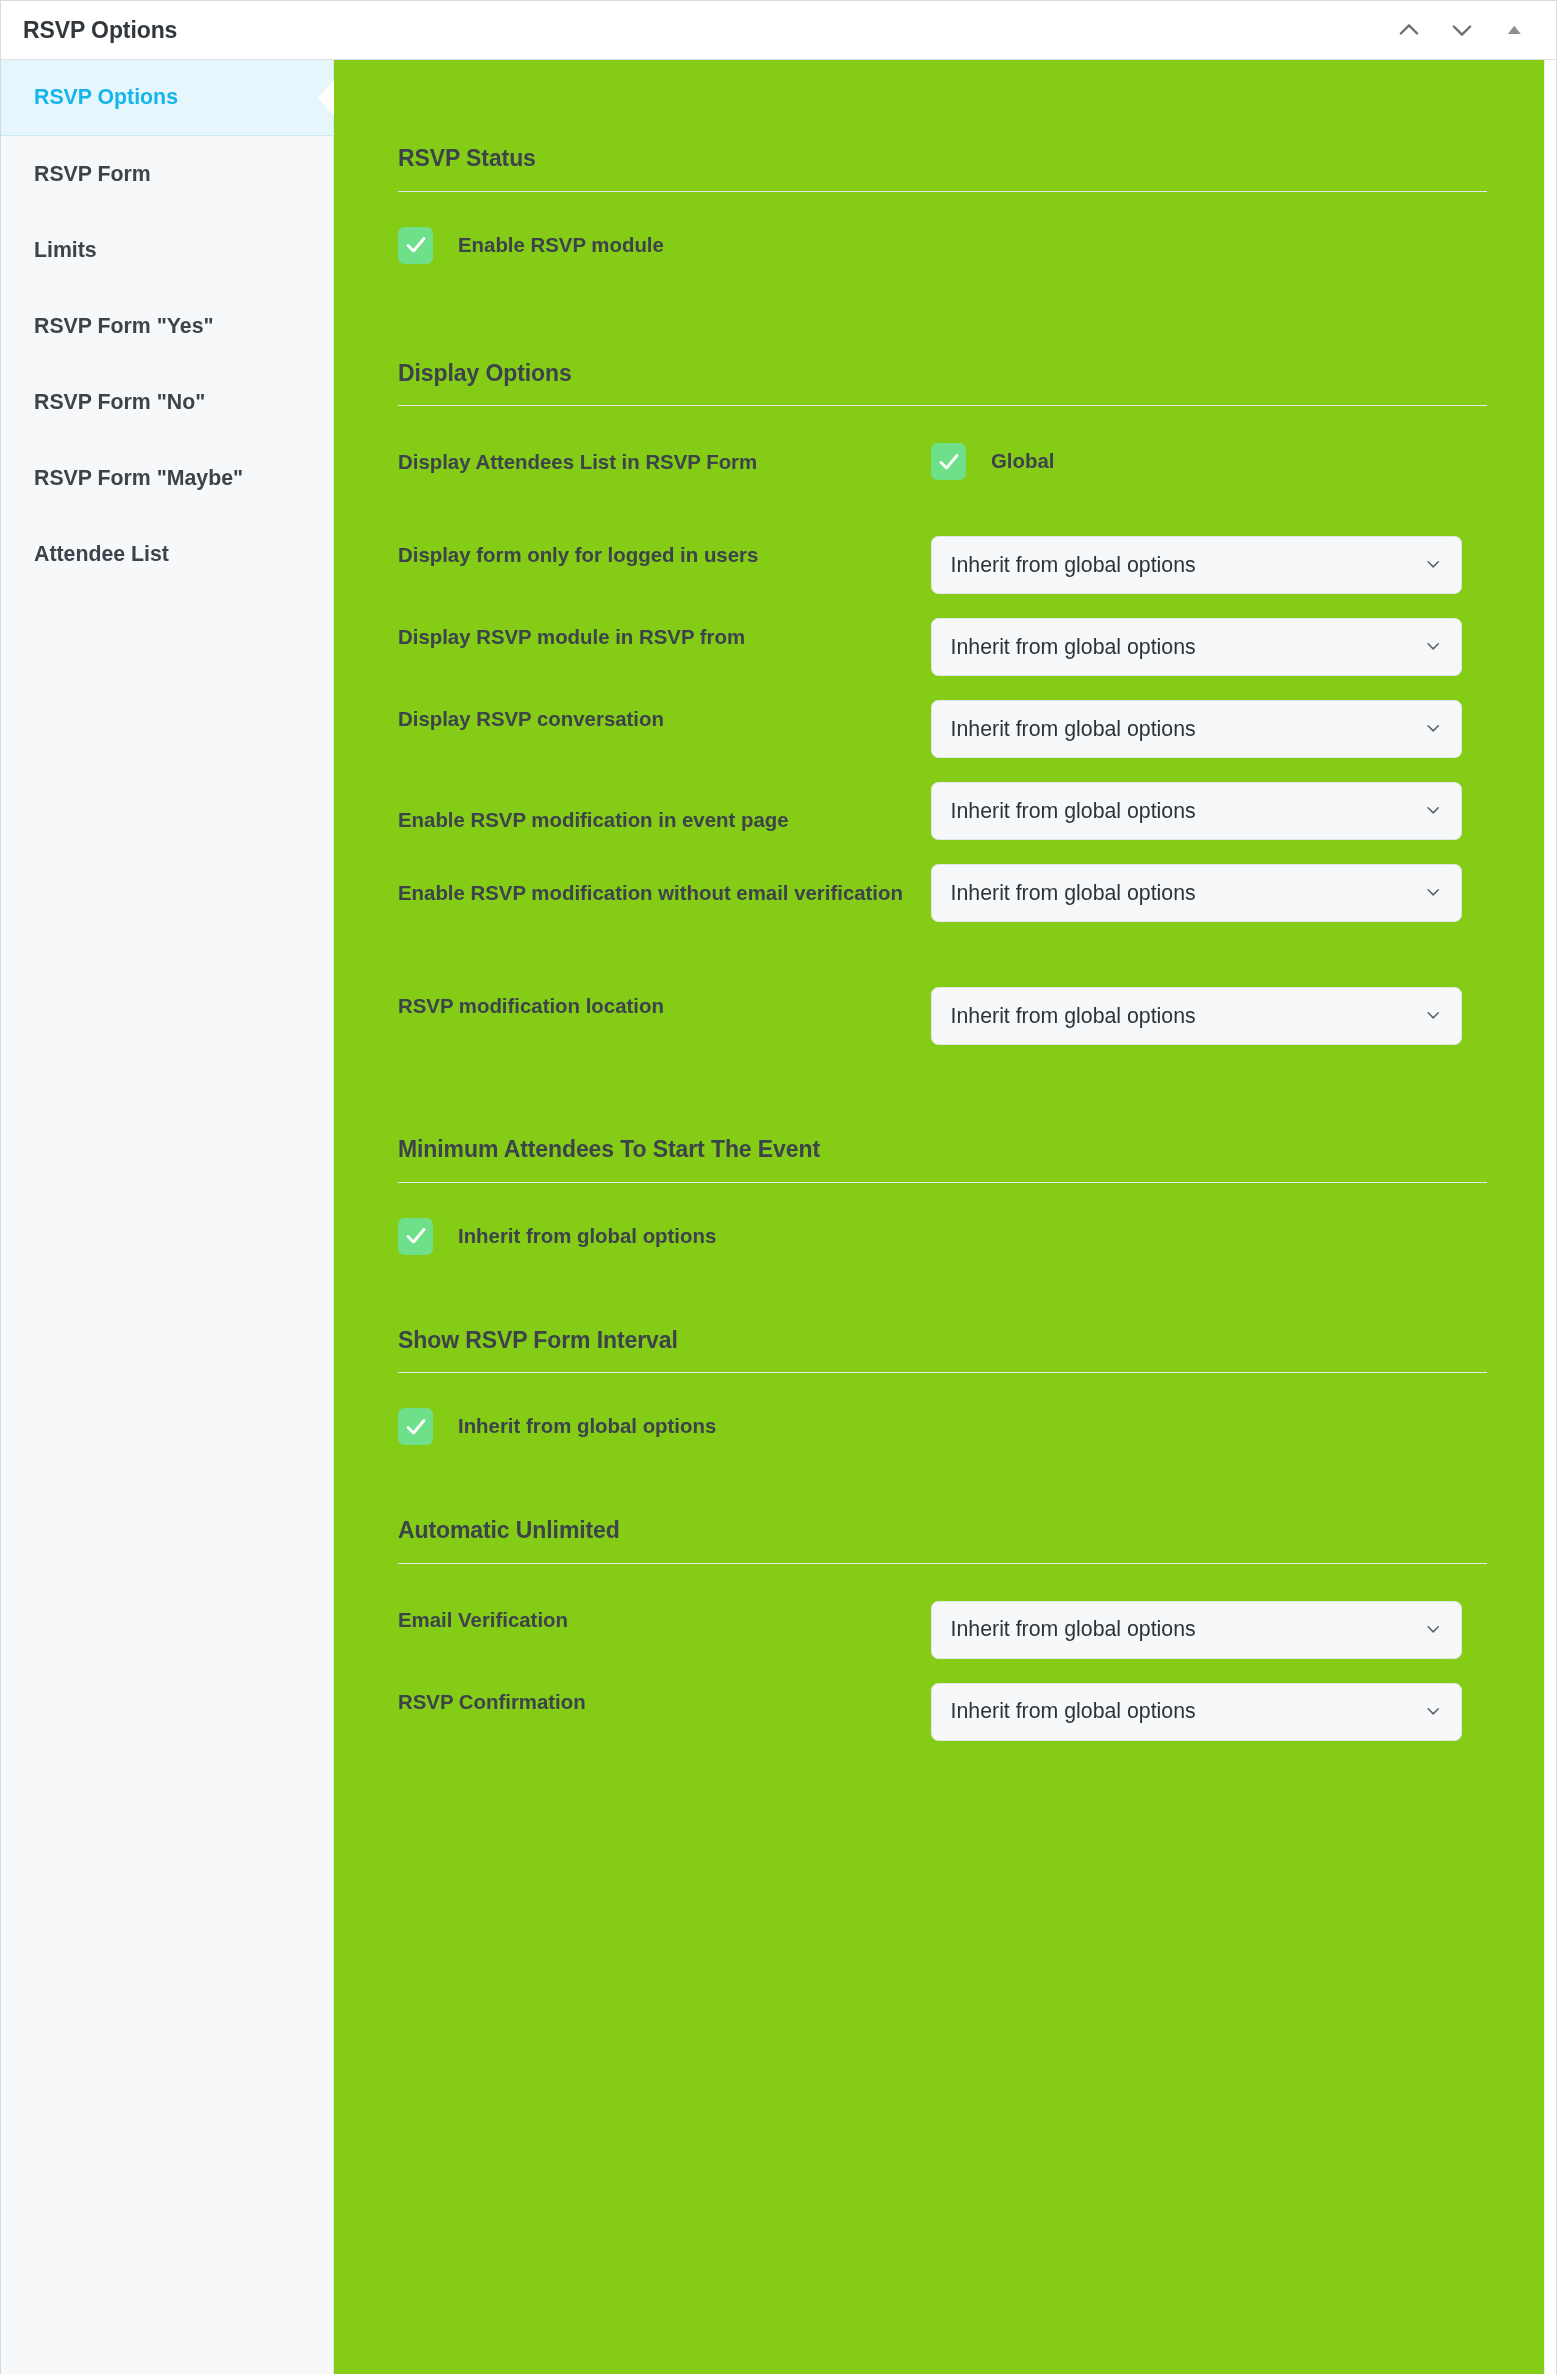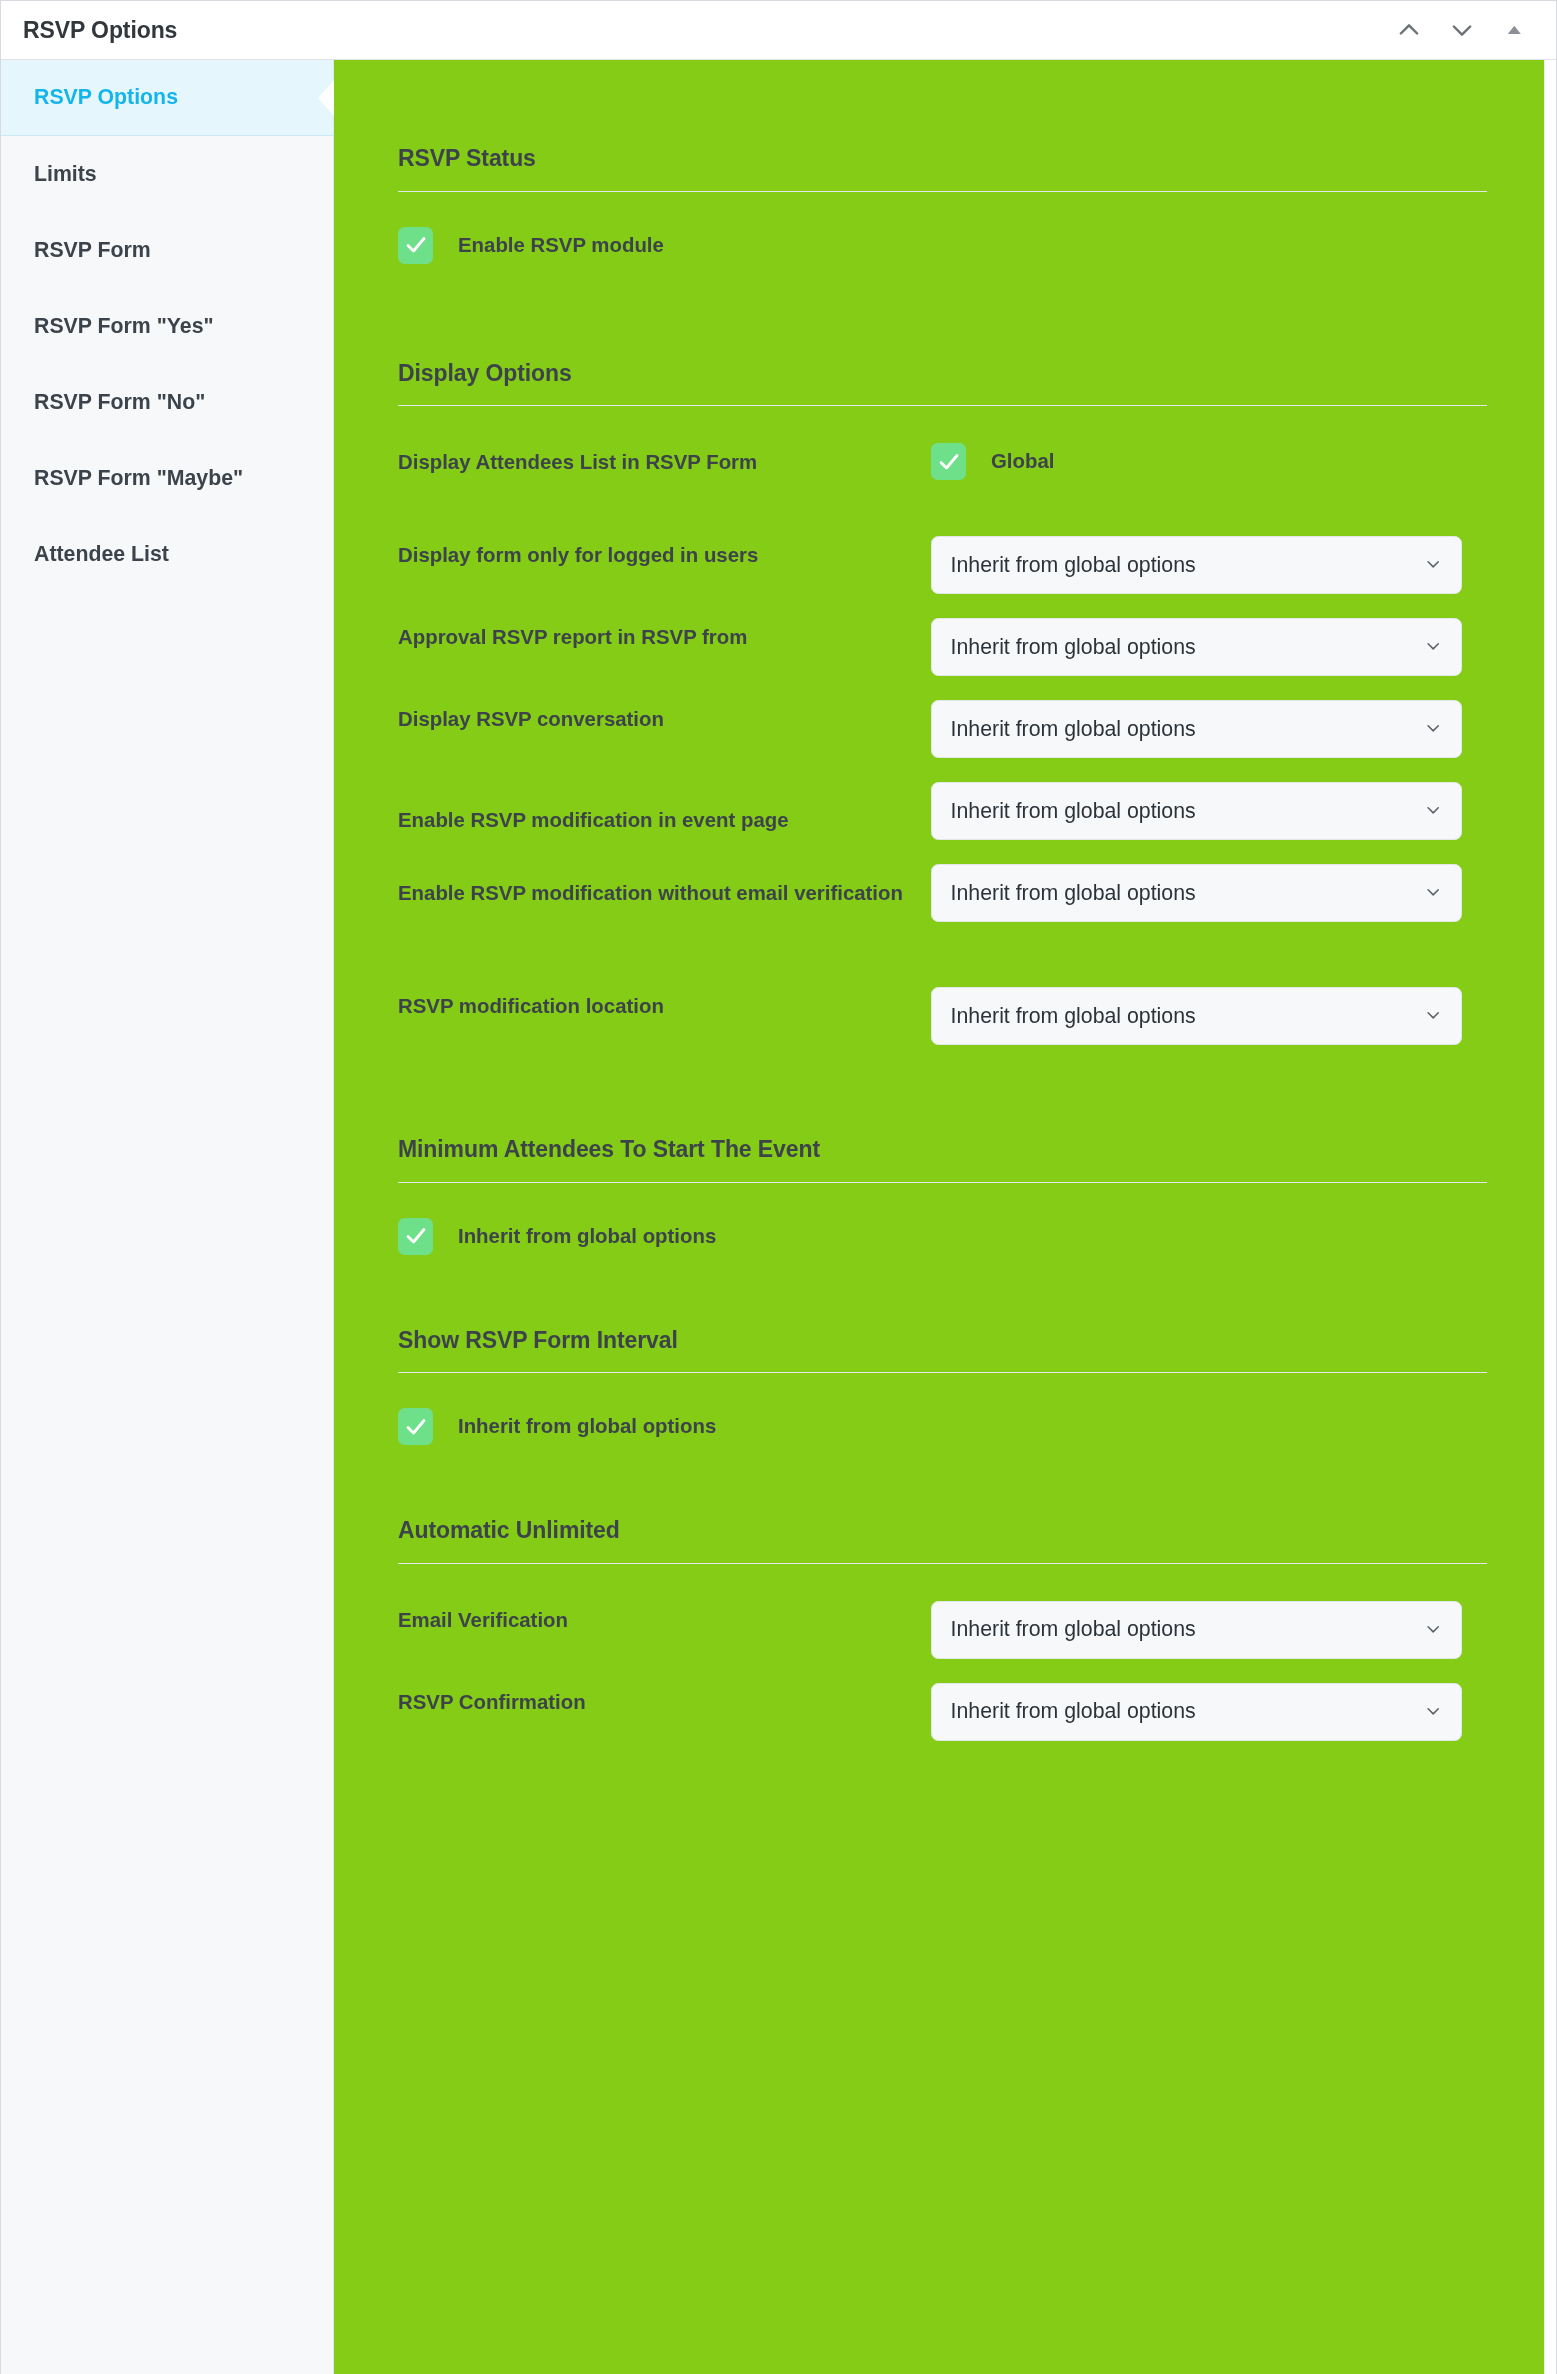--- a/index.html
+++ b/index.html
@@ -251,24 +251,24 @@
     </div>
   </div>
 
   <div class="body">
 
     <div class="sidebar">
       <div class="side-item active">
         <span>RSVP Options</span>
       </div>
       <div class="side-item">
+        <span>RSVP Form</span>
+      </div>
+      <div class="side-item">
         <span>Limits</span>
-      </div>
-      <div class="side-item">
-        <span>RSVP Form</span>
       </div>
       <div class="side-item">
         <span>RSVP Form "Yes"</span>
       </div>
       <div class="side-item">
         <span>RSVP Form "No"</span>
       </div>
       <div class="side-item">
         <span>RSVP Form "Maybe"</span>
       </div>
@@ -323,21 +323,21 @@
                 <span class="select-caret">
                   <svg width="20.4" height="20.4" viewBox="0 0 24 24" fill="none" stroke="#5c6268" stroke-width="1.8" stroke-linecap="round" stroke-linejoin="round">
                       <polyline points="6,10 12,16 18,10"></polyline>
                     </svg>
                 </span>
               </div>
             </div>
           </div>
 
           <div class="row" style="margin-bottom:24px;">
-            <div class="row-label">Approval RSVP report in RSVP from</div>
+            <div class="row-label">Display RSVP module in RSVP from</div>
             <div class="row-control">
               <div class="select-wrap">
                 <div class="select-box">Inherit from global options</div>
                 <span class="select-caret">
                   <svg width="20.4" height="20.4" viewBox="0 0 24 24" fill="none" stroke="#5c6268" stroke-width="1.8" stroke-linecap="round" stroke-linejoin="round">
                       <polyline points="6,10 12,16 18,10"></polyline>
                     </svg>
                 </span>
               </div>
             </div>

